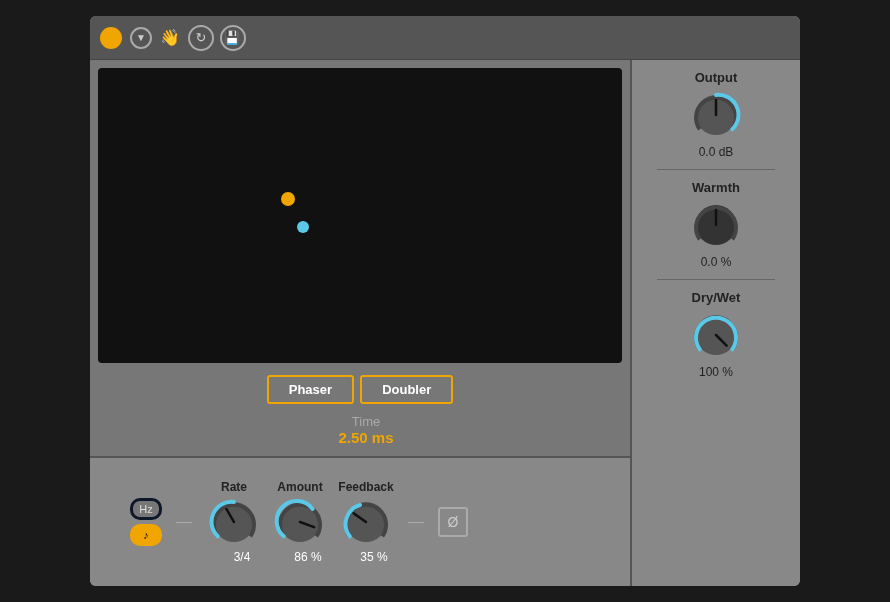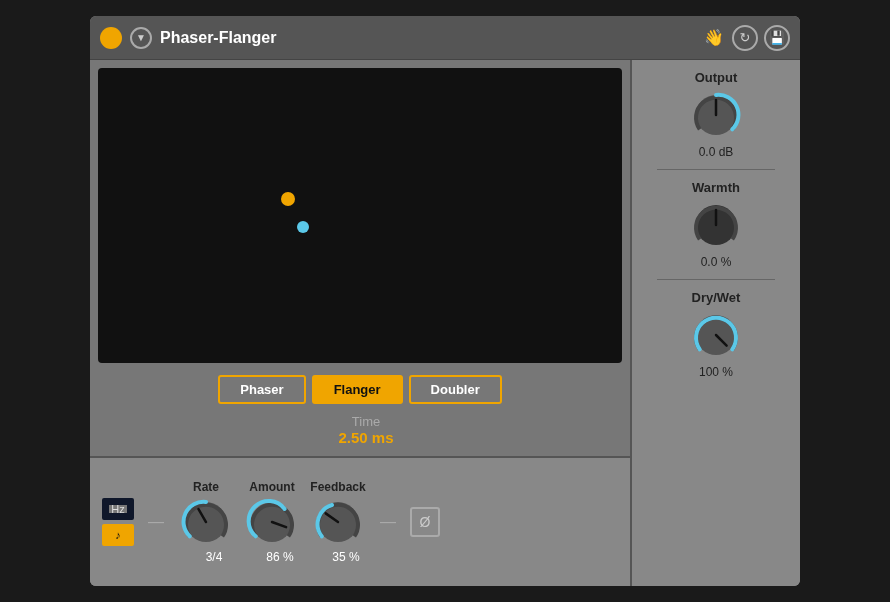--- a/index.html
+++ b/index.html
@@ -159,30 +159,31 @@
     }
     .hz-buttons {
       display: flex;
       flex-direction: column;
       gap: 4px;
       align-items: center;
     }
     .hz-btn {
       width: 32px;
       height: 22px;
-      border: 7px solid #0f172a;
+      border: 3px solid #0f172a;
       background: #777;
       color: #ddd;
       font-size: 11px;
       text-align: center;
       cursor: pointer;
-      border-radius: 2px;
-      display: flex;
-      align-items: center;
-      justify-content: center;
+      border-radius: 10px;
+      display: flex;
+      align-items: center;
+      justify-content: center;
+      margin-left: 28px;
     }
     .hz-btn.active-note {
       background: #f0a500;
       color: #111;
       border-color: #f0a500;
     }
     .dash-line {
       color: #aaa;
       font-size: 16px;
       margin: 0 4px;
@@ -264,40 +265,38 @@
     .knob-indicator { stroke: #111; stroke-width: 2.5; stroke-linecap: round; }
   </style>
 </head>
 <body>
 
 <div class="plugin-container">
 
   <div class="title-bar">
     <div class="power-btn"></div>
     <div class="dropdown-btn">▼</div>
-    <span class="title-text">Phaser-Flanger</span>
     <span class="hand-icon">👋</span>
     <div class="title-icons">
       <div class="title-icon-btn">↻</div>
       <div class="title-icon-btn">💾</div>
     </div>
   </div>
 
   <div class="main-area">
 
     <div class="left-panel">
 
       <div class="visualizer">
         <div class="dot-orange"></div>
         <div class="dot-blue"></div>
       </div>
 
       <div class="mode-buttons">
         <button class="mode-btn">Phaser</button>
-        <button class="mode-btn active">Flanger</button>
         <button class="mode-btn">Doubler</button>
       </div>
 
       <div class="time-display">
         <div class="time-label">Time</div>
         <div class="time-value">2.50 ms</div>
       </div>
 
       <div class="bottom-controls">
 

